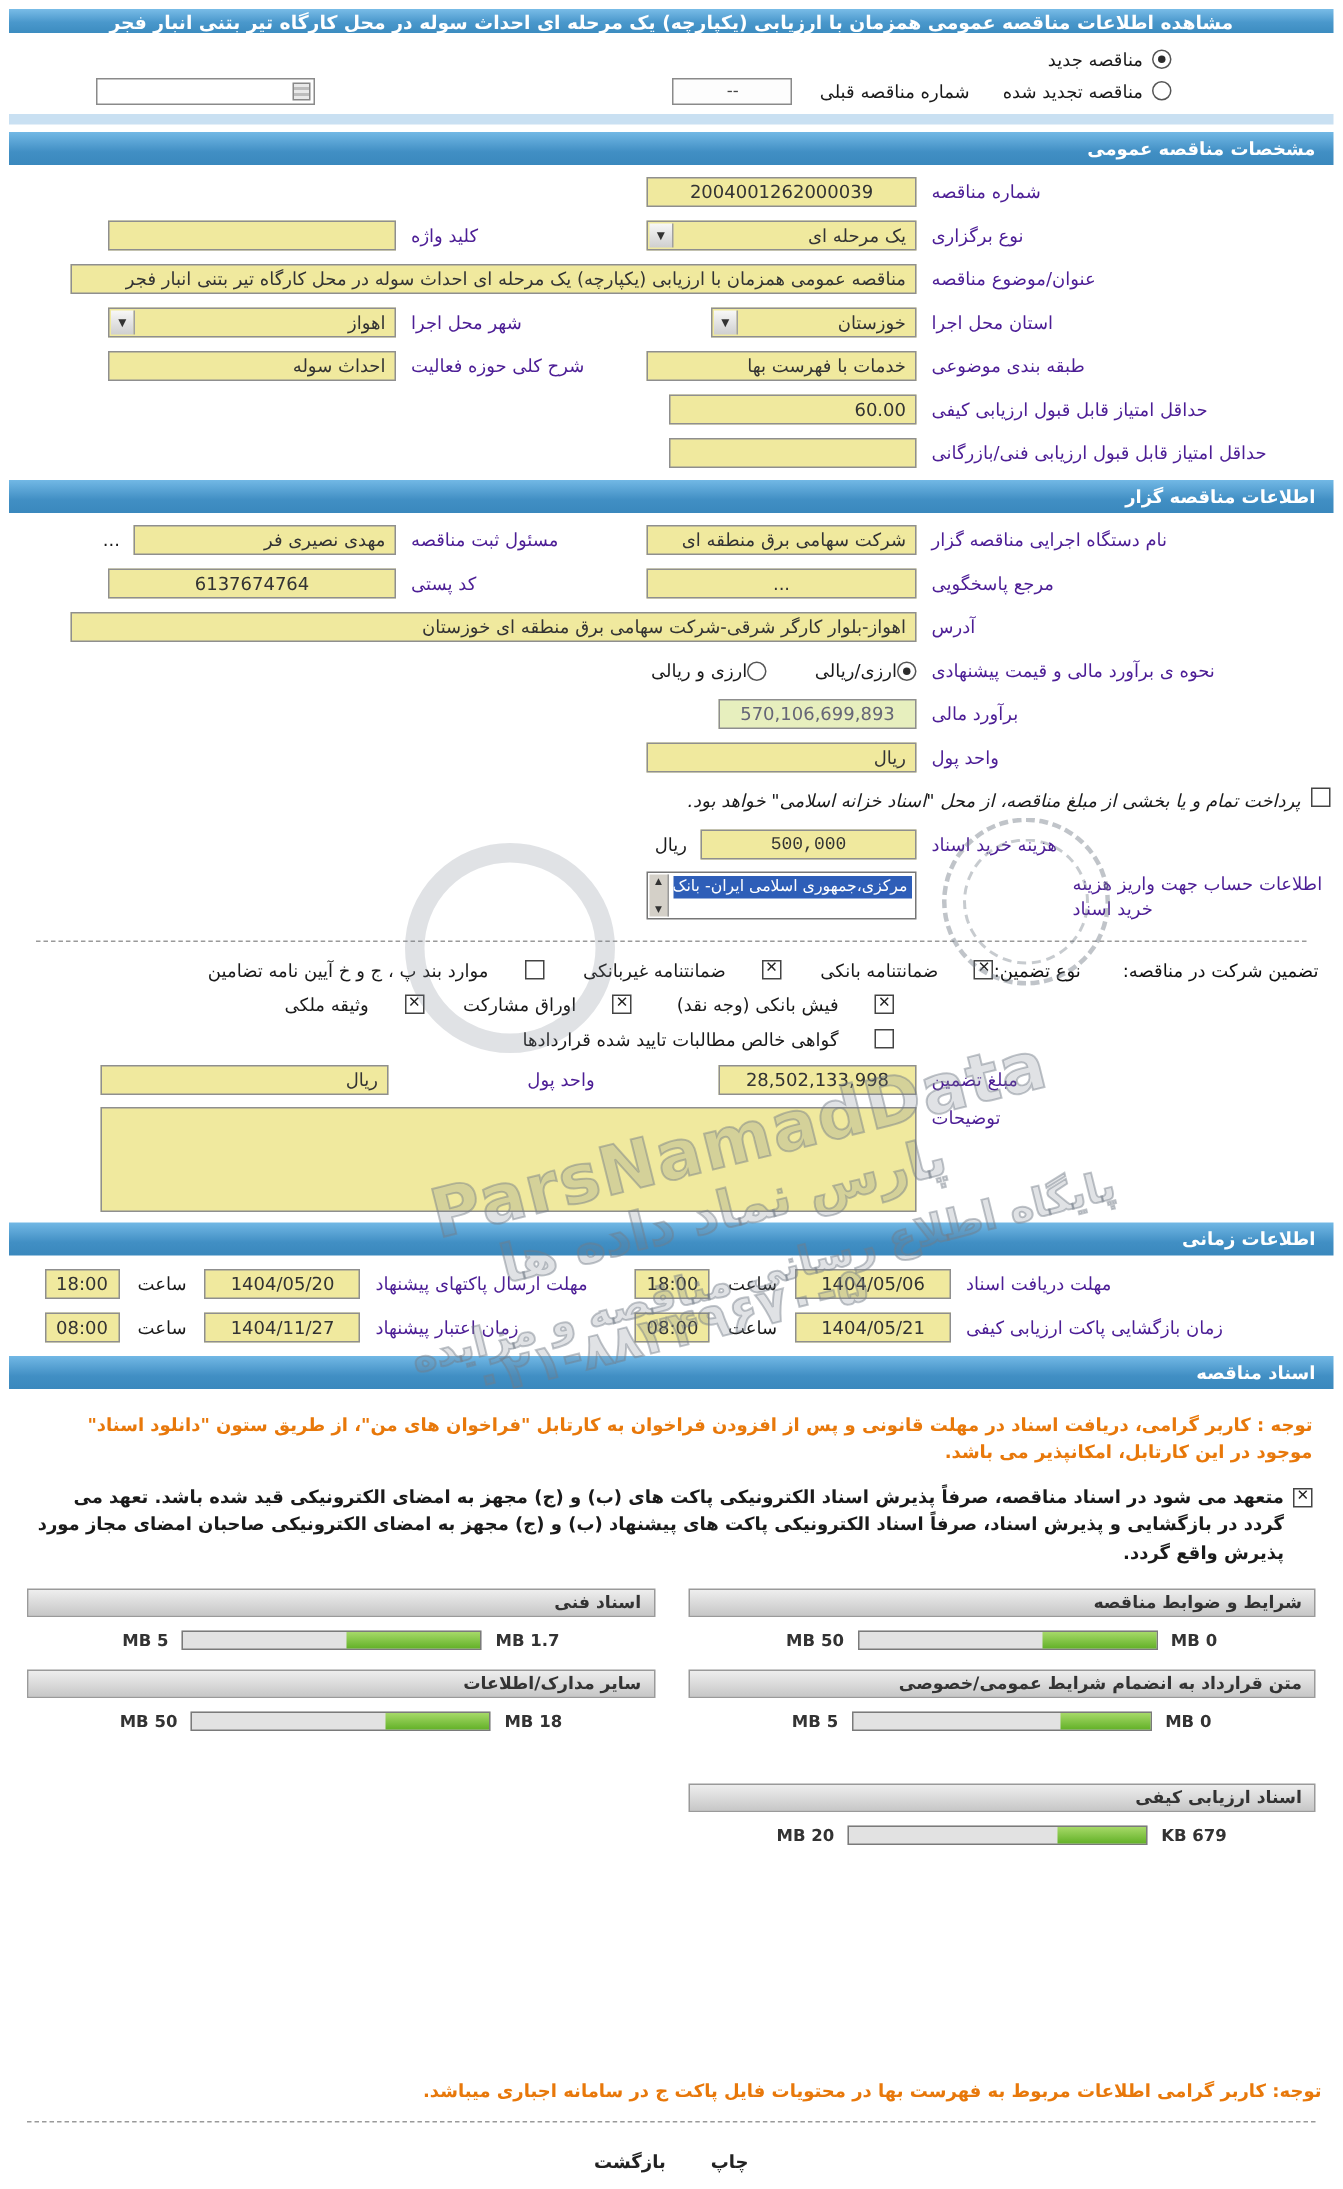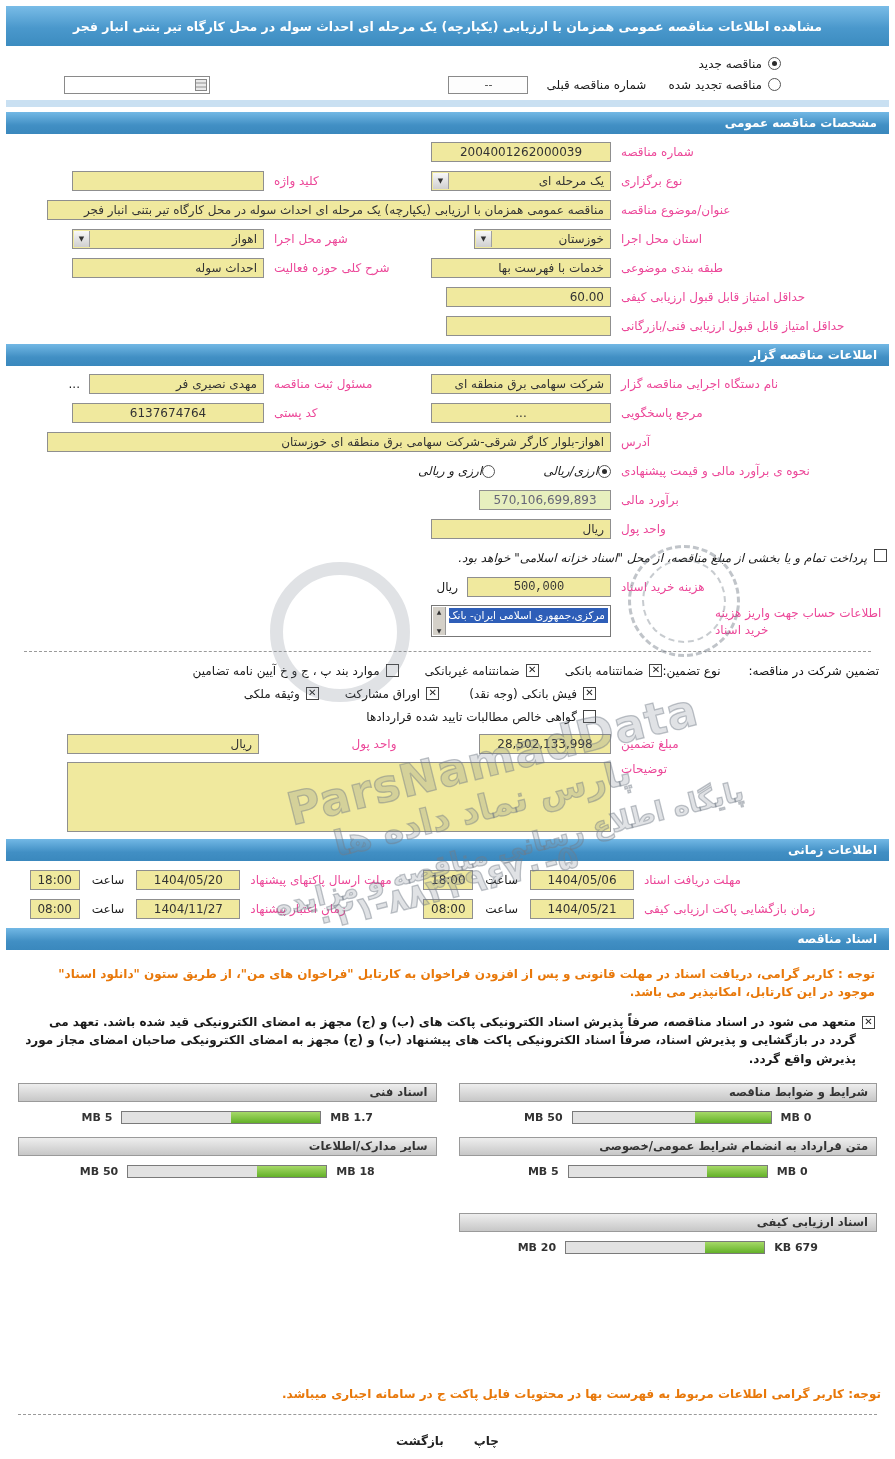--- a/index.html
+++ b/index.html
@@ -4,21 +4,21 @@
 <style>
   * { box-sizing: border-box; margin: 0; padding: 0; }
   body {
     width: 895px; height: 1459px; overflow: hidden; position: relative;
     background: #ffffff; color: #1a1a1a; direction: rtl;
     font-family: "DejaVu Sans", sans-serif; font-size: 12px;
   }
   .page { position: relative; width: 100%; height: 100%; padding: 6px 6px 0; }
 
   .titlebar {
-    height: 40px; background: linear-gradient(#79bce7 0%, #4a98cc 55%, #3c8cc0 100%);
+    height: 16px; background: linear-gradient(#79bce7 0%, #4a98cc 55%, #3c8cc0 100%);
     color: #fff; font-weight: bold; font-size: 12.5px;
     display: flex; align-items: center; justify-content: center; white-space: nowrap;
   }
 
   .radios { padding: 7px 108px 2px 0; }
   .radiorow { display: flex; align-items: center; height: 21px; gap: 6px; }
   .radio { width: 13px; height: 13px; min-width: 13px; border: 1px solid #555; border-radius: 50%; background: #fff; position: relative; }
   .radio[data-checked="true"]::after { content: ""; position: absolute; inset: 3px; background: #2c2c2c; border-radius: 50%; }
   .prev-label { margin-right: 16px; }
   .prev-box { width: 80px; height: 18px; border: 1px solid #8a8a8a; background: #fdfdfd; margin-right: 12px; display: flex; align-items: center; justify-content: center; font-size: 11px; color: #444; }
@@ -28,21 +28,21 @@
 
   .palestrip { height: 7px; background: #c9e0f2; margin-top: 3px; }
 
   .sectionbar {
     height: 22px; background: linear-gradient(#72b8e5 0%, #418fc4 60%, #3a88bd 100%);
     color: #fff; font-weight: bold; font-size: 12px;
     display: flex; align-items: center; padding: 0 12px; margin: 5px 0 7px;
   }
 
   .row { display: flex; align-items: center; margin: 7px 0; min-height: 22px; }
-  .lbl { text-align: left; padding-left: 10px; color: #ec4899; }
+  .lbl { text-align: left; padding-left: 10px; color: #4c1d95; }
   .l1 { width: 278px; }
   .l1.narrow { padding-left: 104px; line-height: 1.4; }
   .l2 { width: 167px; }
   .l2m { width: 220px; text-align: center; }
 
   .fld {
     height: 20px; background: #f0e99e; border: 1px solid #8f8f8f;
     display: flex; align-items: center; padding: 0 6px; color: #333;
     overflow: hidden; white-space: nowrap; font-size: 12px;
   }
@@ -63,21 +63,21 @@
     display: flex; align-items: center; justify-content: center; font-size: 7px; color: #333;
   }
 
   .cb {
     width: 13px; height: 13px; min-width: 13px; border: 1px solid #444; background: #fff;
     display: flex; align-items: center; justify-content: center;
     font-size: 10px; font-weight: bold; color: #222; line-height: 1;
   }
   .cb[data-checked="true"]::after { content: "✕"; margin-top: -1px; }
 
-  .rlbl { margin-left: 20px; font-style: italic; }
+  .rlbl { margin-left: 4px; }
   .radio.second { margin-right: 28px; }
 
   .chkrow { display: flex; gap: 7px; margin: 9px 0; align-items: flex-start; padding-right: 2px; font-style: italic; }
   .chktext { width: 800px; line-height: 1.5; }
 
   .unit { margin-right: 9px; }
 
   .acct { position: relative; width: 180px; height: 32px; background: #fff; border: 1px solid #777; }
   .acct-opt {
     position: absolute; top: 2px; right: 2px; left: 17px; height: 15px;
@@ -89,21 +89,21 @@
     border-right: 1px solid #999; display: flex; flex-direction: column;
     justify-content: space-between; align-items: center; font-size: 6px; color: #333; padding: 1px 0;
   }
 
   .dashsep { border-top: 1px dashed #9a9a9a; margin: 12px 18px; }
 
   .g1 { display: flex; align-items: center; margin: 9px 0; padding-right: 10px; }
   .g1.indent { padding-right: 293px; }
   .glbl { color: #111; }
   .glbl.t { margin-right: 28px; }
-  .pair { display: flex; align-items: center; gap: 6px; margin-left: 26px; }
+  .pair { display: flex; align-items: center; gap: 24px; margin-left: 26px; }
 
   .trow { display: flex; align-items: center; margin: 9px 0; }
   .tl1 { width: 255px; text-align: left; padding-left: 10px; }
   .tl2 { width: 175px; text-align: left; padding-left: 10px; margin-right: 8px; }
   .tdate { width: 104px; justify-content: center; }
   .tsaat { margin: 0 12px; }
   .ttime { width: 50px; justify-content: center; }
 
   .notice { color: #e8780a; font-weight: bold; padding: 8px 14px 2px 40px; line-height: 1.55; text-align: right; }
   .commit { display: flex; gap: 6px; padding: 9px 14px 6px; font-weight: bold; line-height: 1.55; }

